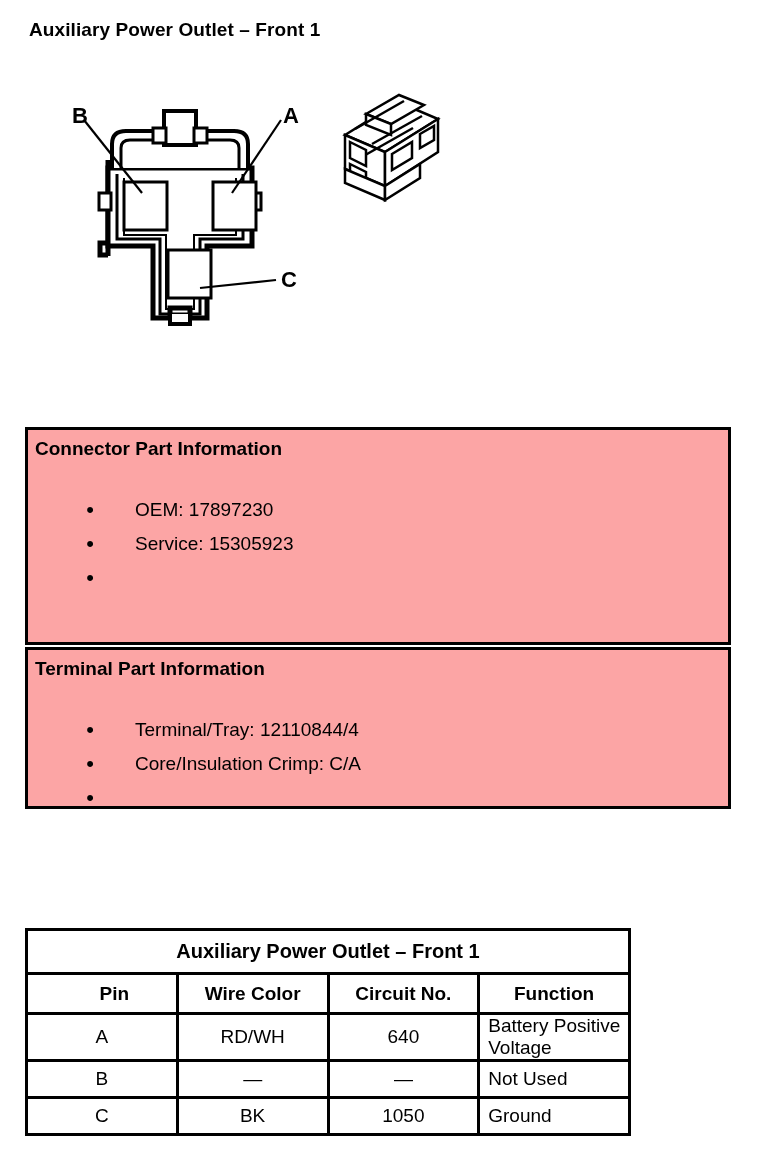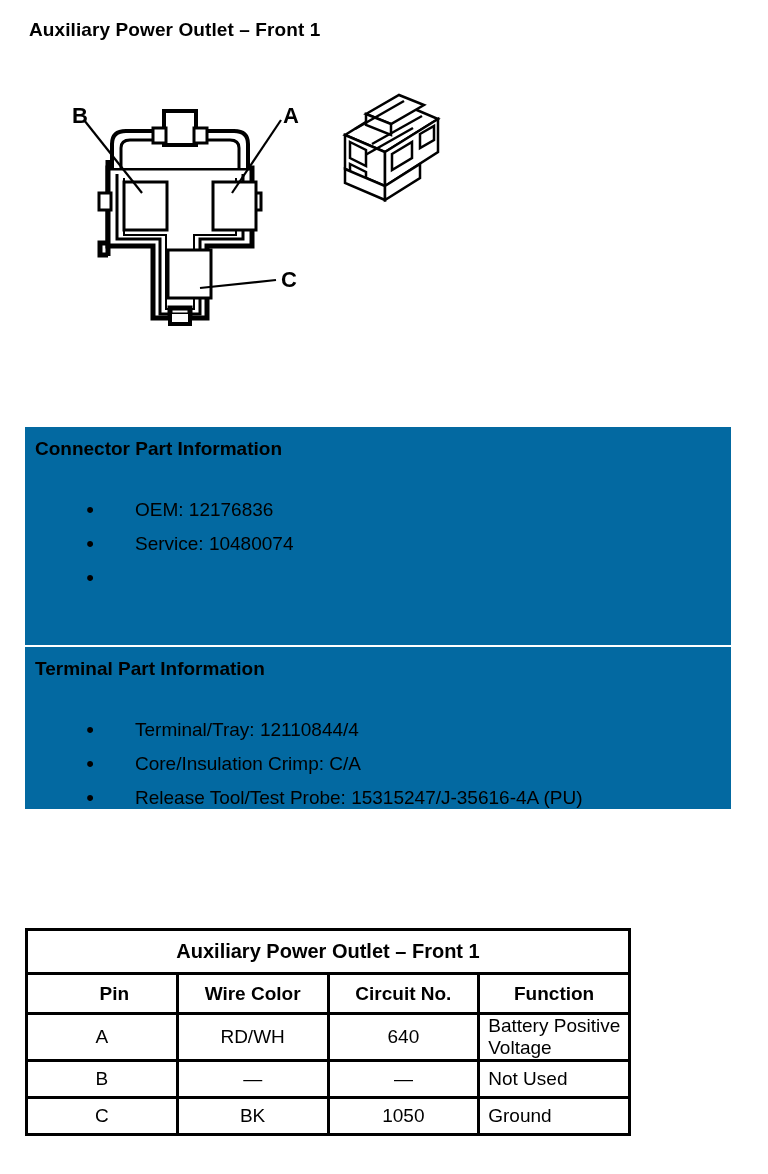--- a/index.html
+++ b/index.html
@@ -36,23 +36,23 @@
     width: 768px;
     height: 275px;
   }
   .diagram-area svg { display: block; }
 
   
   .info-box {
     position: absolute;
     left: 25px;
     width: 706px;
-    border: 3px solid #0369a1;
+    border: 3px solid #000000;
     box-sizing: border-box;
-    background: #0369a1;
+    background: #fca5a5;
     padding-left: 40px;
   }
   #connector-info-box { top: 427px; height: 218px; }
   #terminal-info-box  { top: 647px; height: 162px; }
 
   .info-box-title {
     position: absolute;
     left: 7px;
     top: 8px;
     font-size: 19px;
@@ -237,46 +237,45 @@
       <path d="M 420 46 L 434 38 L 434 52 L 420 60 Z"></path>
     </g>
   </svg>
 </div>
 
 <div class="info-box" id="connector-info-box">
   <div class="info-box-title">Connector Part Information</div>
   <ul class="info-list">
     <li>
       <span class="bullet">•</span>
-      <span>OEM: 12176836</span>
-    </li>
-    <li>
-      <span class="bullet">•</span>
-      <span>Service: 10480074</span>
+      <span>OEM: 17897230</span>
+    </li>
+    <li>
+      <span class="bullet">•</span>
+      <span>Service: 15305923</span>
     </li>
     <li>
       <span class="bullet">•</span>
     </li>
   </ul>
 </div>
 
 <div class="info-box" id="terminal-info-box">
   <div class="info-box-title">Terminal Part Information</div>
   <ul class="info-list">
     <li>
       <span class="bullet">•</span>
       <span>Terminal/Tray: 12110844/4</span>
     </li>
     <li>
       <span class="bullet">•</span>
       <span>Core/Insulation Crimp: C/A</span>
     </li>
     <li>
       <span class="bullet">•</span>
-      <span>Release Tool/Test Probe: 15315247/J-35616-4A (PU)</span>
     </li>
   </ul>
 </div>
 
 <table class="pin-table">
   <thead>
     <tr>
       <th class="table-title" colspan="4">Auxiliary Power Outlet – Front 1</th>
     </tr>
   </thead>

